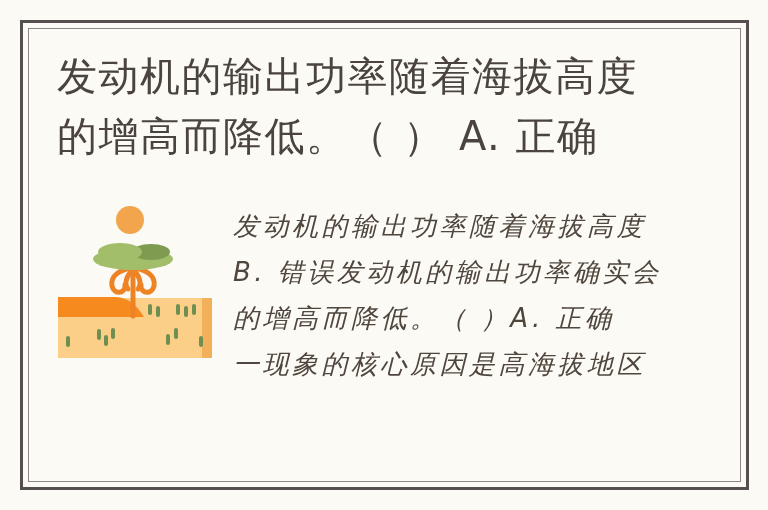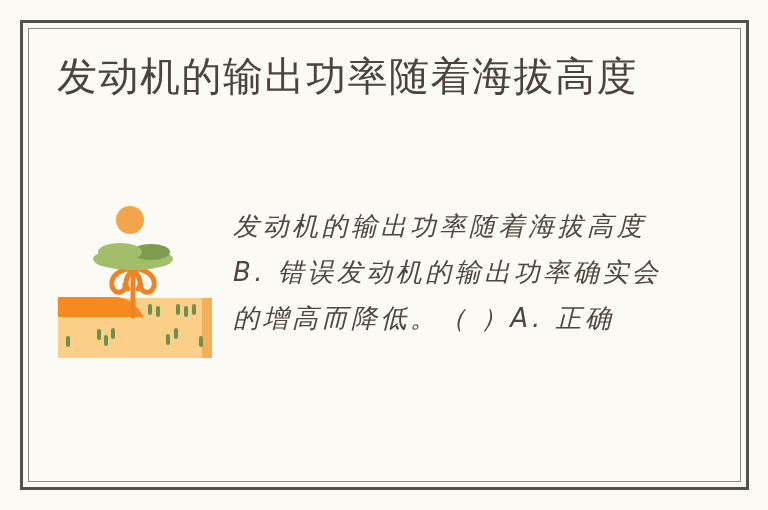--- a/index.html
+++ b/index.html
@@ -52,20 +52,21 @@
 <body>
 
 <div class="page">
 
   <div class="outer-frame">
     <div class="inner-frame"></div>
   </div>
 
   <div class="title">
     <div>发动机的输出功率随着海拔高度</div>
+    <div>的增高而降低。（ ） A. 正确</div>
   </div>
 
   <svg class="illustration" viewBox="0 0 156 166" xmlns="http://www.w3.org/2000/svg" aria-hidden="true">
     <circle cx="72" cy="24" r="14" fill="#F2A54D"></circle>
     <g>
       <rect x="0" y="102" width="154" height="60" fill="#FBCF87"></rect>
       <rect x="144" y="102" width="10" height="60" fill="#F1B059"></rect>
       <path d="M0 101 L58 101 C 70 102, 78 108, 86 121 L0 121 Z" fill="#F68A1E"></path>
     </g>
     <g>
@@ -93,15 +94,16 @@
       <rect x="108" y="138" width="4" height="11" rx="2"></rect>
       <rect x="116" y="132" width="4" height="11" rx="2"></rect>
       <rect x="141" y="140" width="4" height="11" rx="2"></rect>
     </g>
   </svg>
 
   <div class="body-text">
     <div>发动机的输出功率随着海拔高度</div>
     <div>B. 错误发动机的输出功率确实会</div>
     <div>的增高而降低。（ ）A. 正确</div>
+    <div>一现象的核心原因是高海拔地区</div>
   </div>
 
 </div>
 
 </body></html>

